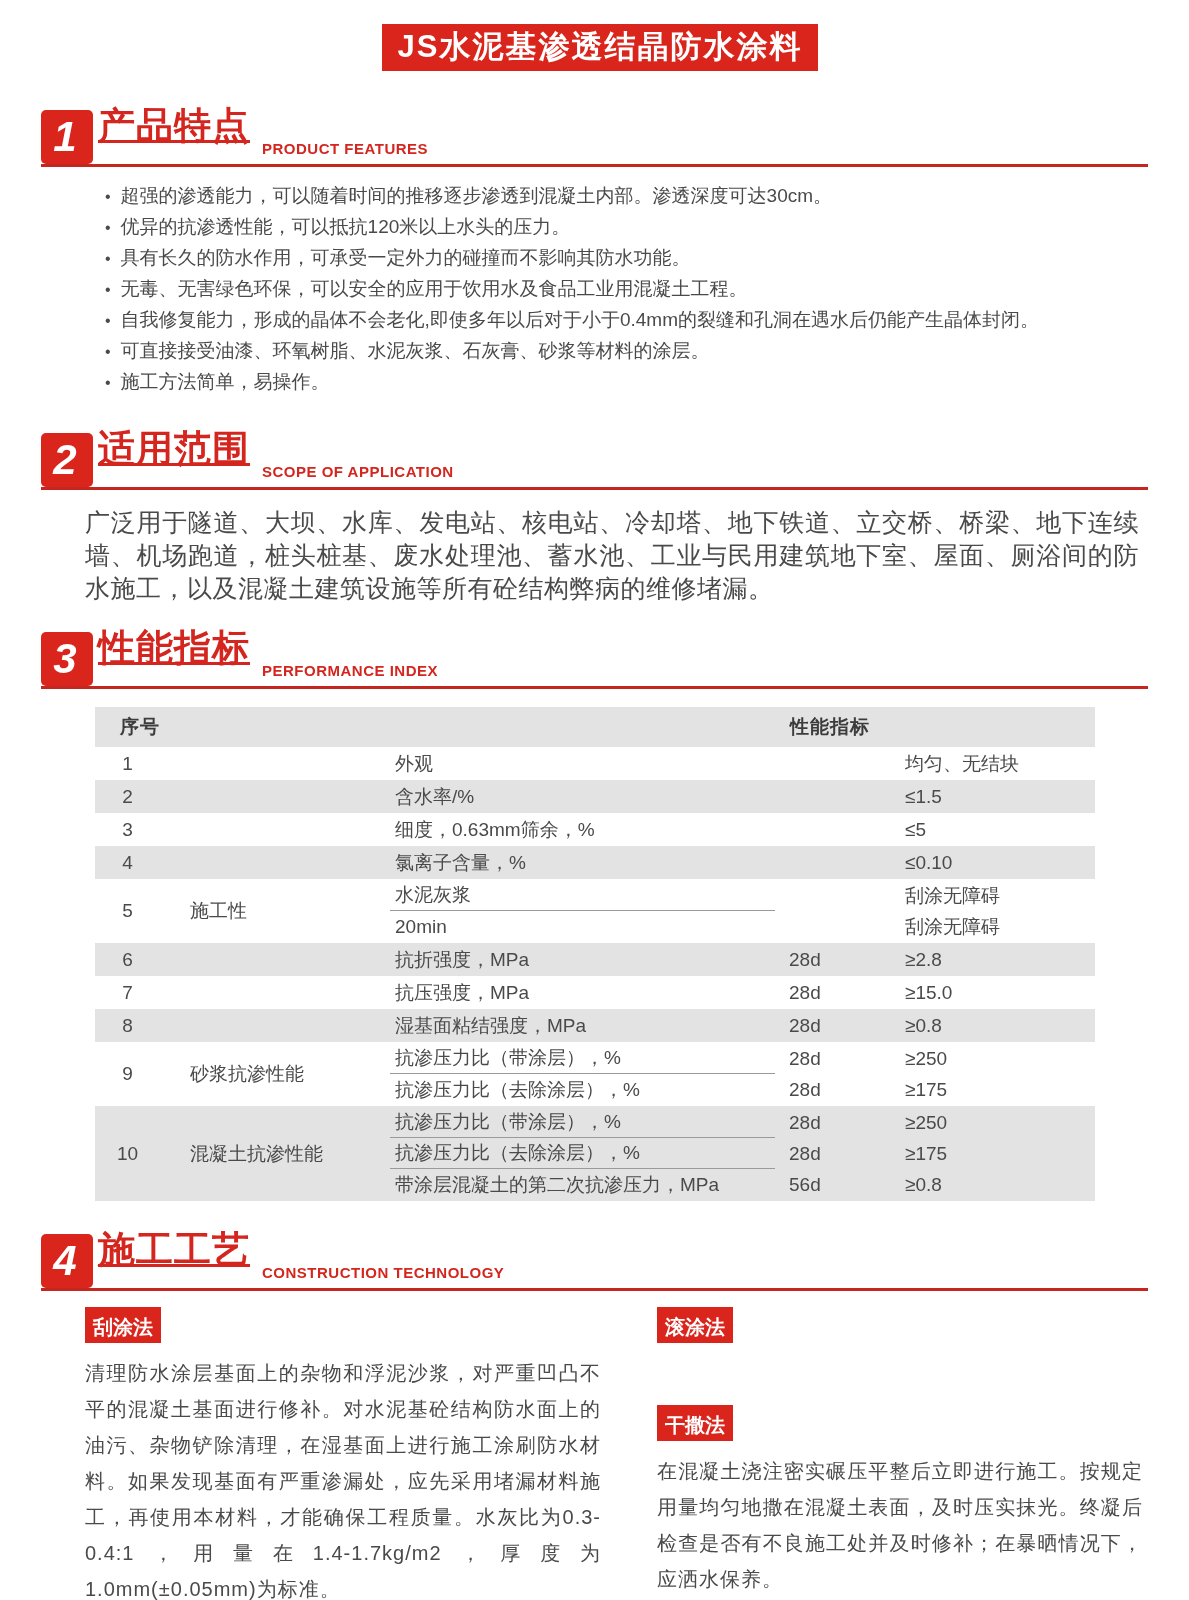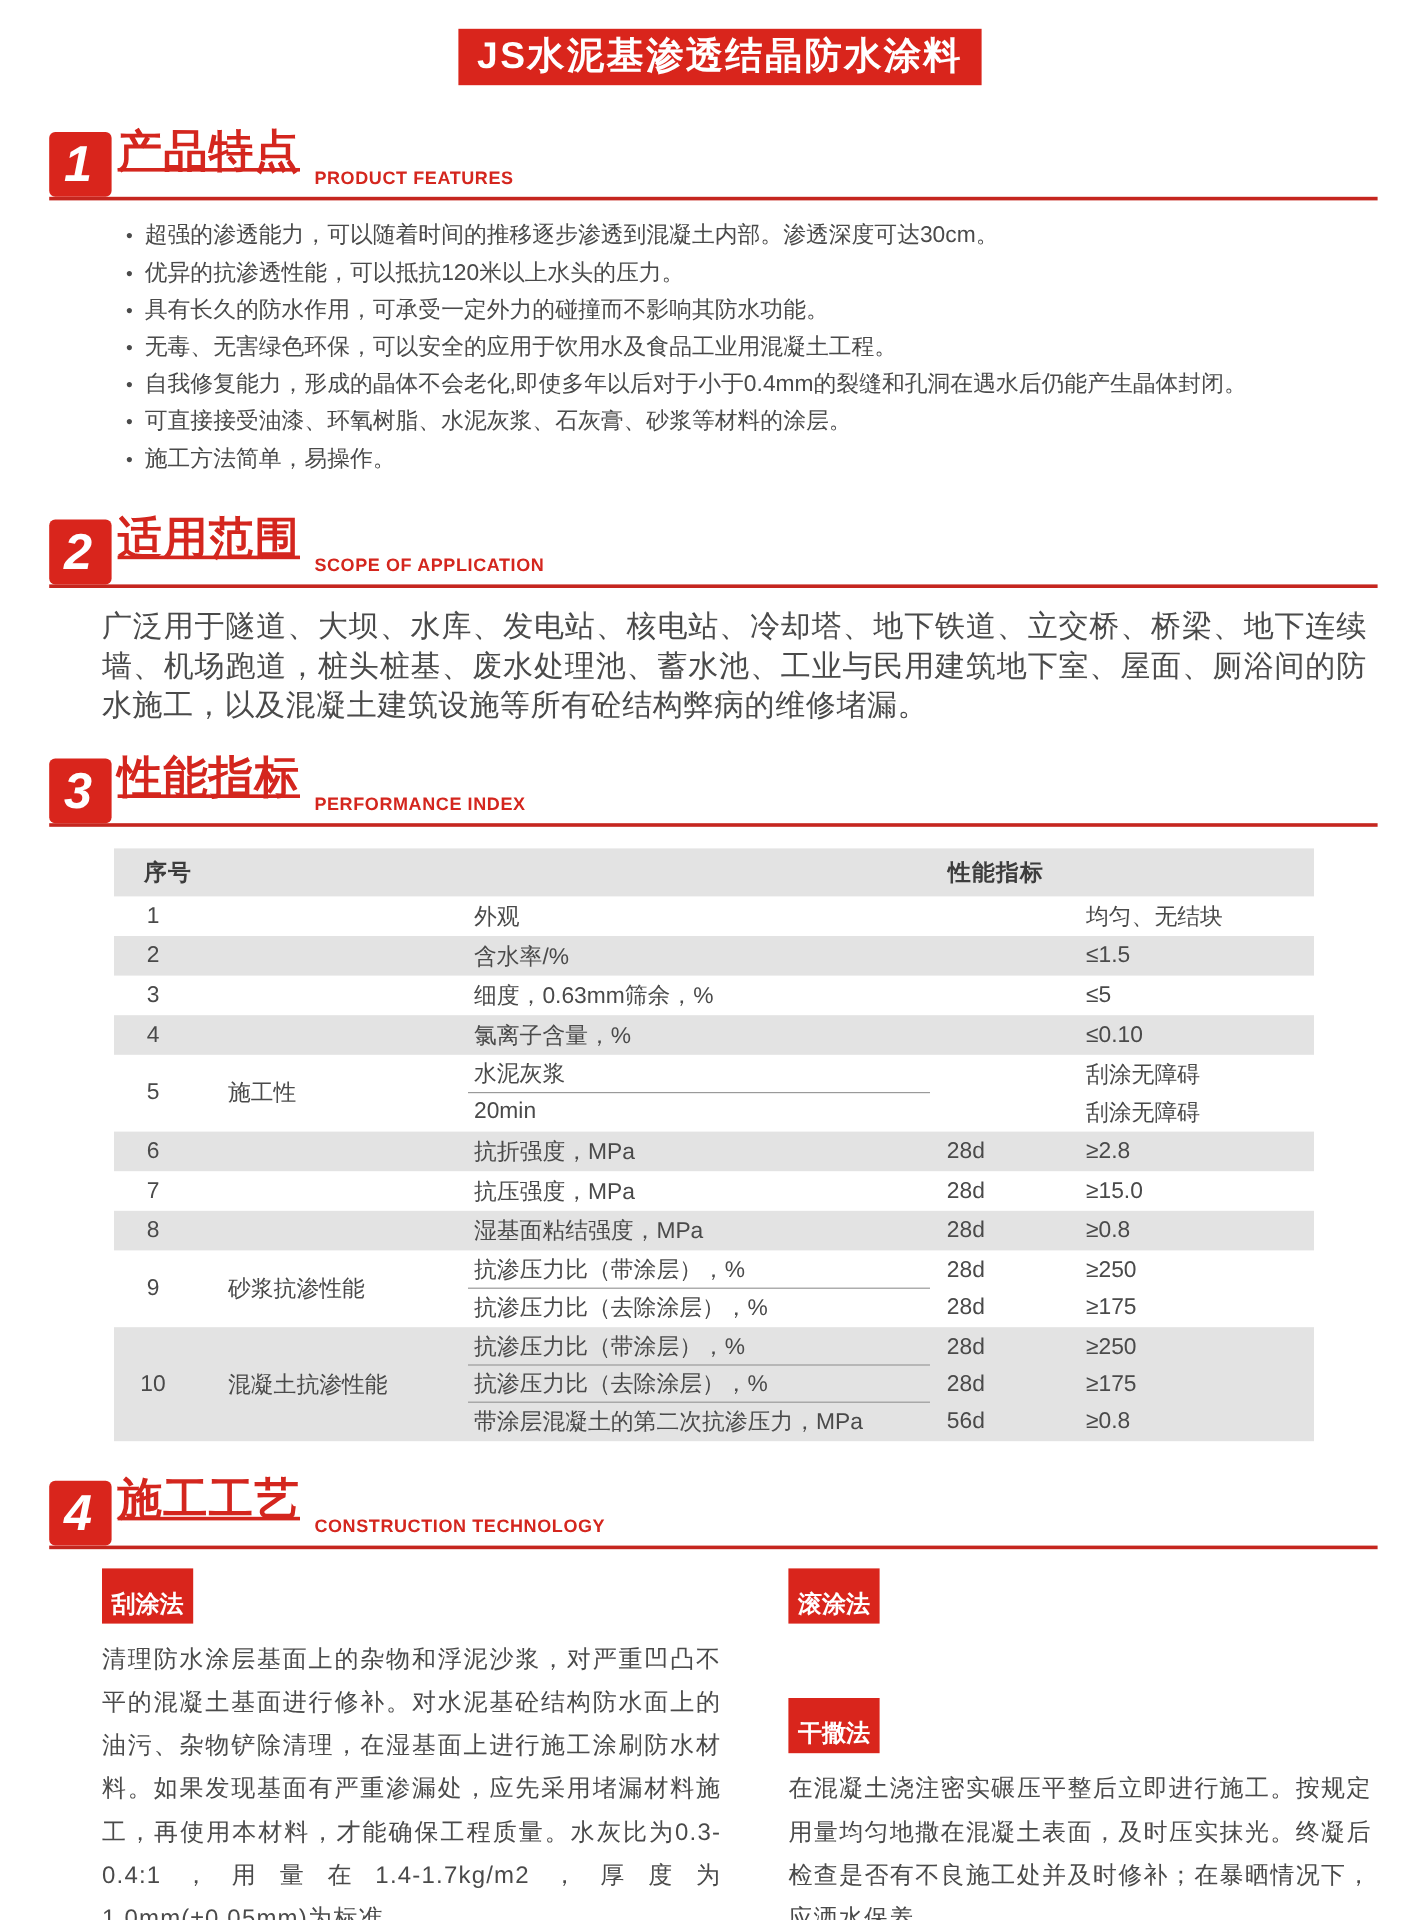--- a/index.html
+++ b/index.html
@@ -39,21 +39,21 @@
   .t-val { padding-left:15px; }
   .h-no { text-align:right; letter-spacing:1px; }
   .h-name { padding-left:5px; letter-spacing:3px; }
   .h-val { padding-left:15px; letter-spacing:1px; }
   .t-row { padding:1px 0; }
 
   
   .cols { display:flex; margin-top:16px; }
   .col-left { width:516px; margin-left:44px; }
   .col-right { width:486px; margin-left:56px; }
-  .badge { display:inline-block; background:#d9251c; color:#ffffff; font-size:20px; font-weight:bold; padding:17px 8px 3px; line-height:1.3; }
+  .badge { display:inline-block; background:#d9251c; color:#ffffff; font-size:20px; font-weight:bold; padding:7px 8px 3px; line-height:1.3; }
   .method-text { margin-top:12px; font-size:20px; line-height:36px; color:#4a4a4a; text-align:justify; letter-spacing:1px; }
   .badge-gap { margin-top:62px; }
 
   
   .mt-s1 { margin-top:36px; }
   .mt-s2 { margin-top:30px; }
   .mt-s3 { margin-top:24px; }
   .mt-s4 { margin-top:30px; }
 </style>
 </head>

